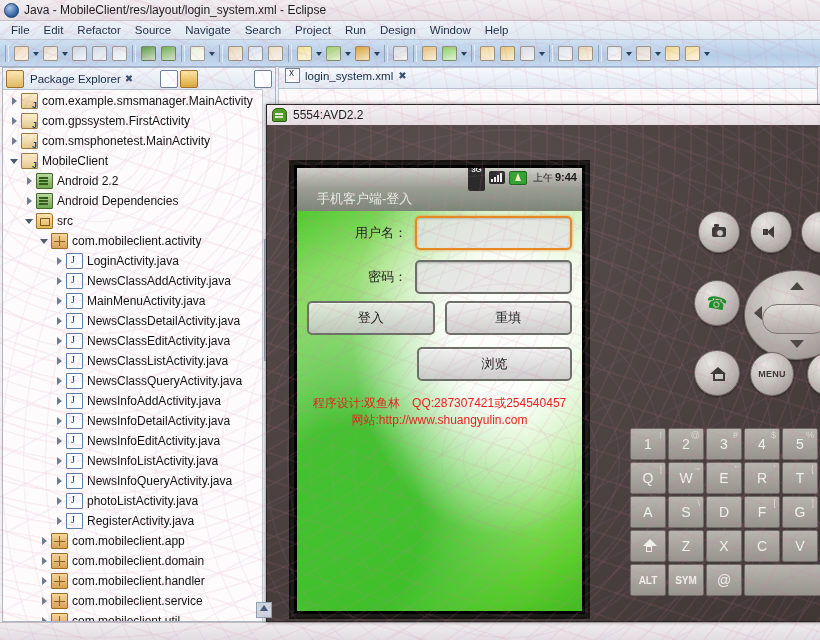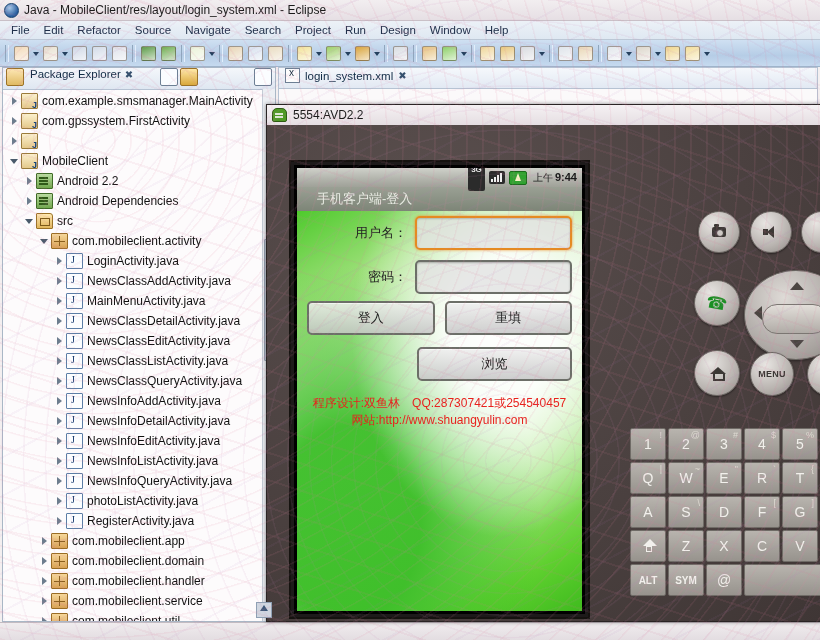--- a/index.html
+++ b/index.html
@@ -56,21 +56,21 @@
   .tb-sep{width:2px;height:17px;border-left:1px solid #8fa6bd;border-right:1px solid #e2eefb;margin:0 2px;flex:none;}
   .ico{position:absolute;inset:2px;border-radius:2px;}
   
   .workbench{position:absolute;left:0;top:65px;right:0;bottom:0;}
   .pkg-panel{
     position:absolute;left:2px;top:2px;width:272px;bottom:18px;
     background:#fdfbfc;border:1px solid #a9b7c6;
   }
   .pkg-tabbar{
     height:21px;background:linear-gradient(#f4f7fb,#dfe7f1);
-    border-bottom:1px solid #b6c3d3;display:flex;align-items:flex-start;
+    border-bottom:1px solid #b6c3d3;display:flex;align-items:center;
     padding:0 3px;gap:4px;
   }
   .pkg-tab{display:flex;align-items:center;gap:4px;font-size:11.5px;color:#102a44;padding:0 2px;}
   .tab-x{font-size:10px;color:#36506e;}
   .pkg-tool{width:16px;height:16px;border-radius:2px;position:relative;flex:none;}
   .pkg-tools{margin-left:auto;display:flex;align-items:center;gap:2px;}
   .tree{position:absolute;left:0;right:0;top:21px;bottom:0;overflow:hidden;padding-top:2px;background:transparent;}
   .row{height:20px;display:flex;align-items:center;white-space:nowrap;font-size:12px;color:#111;}
   .tw{flex:none;width:11px;height:11px;position:relative;margin-right:1px;}
   .tw.closed:after{
@@ -392,20 +392,21 @@
           <span class="tlabel">com.example.smsmanager.MainActivity</span>
         </div>
         <div class="row" style="padding-left: 6px;">
           <span class="tw closed"></span>
           <span class="tnode-ico i-project"></span>
           <span class="tlabel">com.gpssystem.FirstActivity</span>
         </div>
         <div class="row" style="padding-left: 6px;">
           <span class="tw closed"></span>
           <span class="tnode-ico i-project"></span>
+          <span class="tlabel">com.smsphonetest.MainActivity</span>
         </div>
         <div class="row" style="padding-left: 6px;">
           <span class="tw open"></span>
           <span class="tnode-ico i-project"></span>
           <span class="tlabel">MobileClient</span>
         </div>
         <div class="row" style="padding-left: 21px;">
           <span class="tw closed"></span>
           <span class="tnode-ico i-lib"></span>
           <span class="tlabel">Android 2.2</span>

